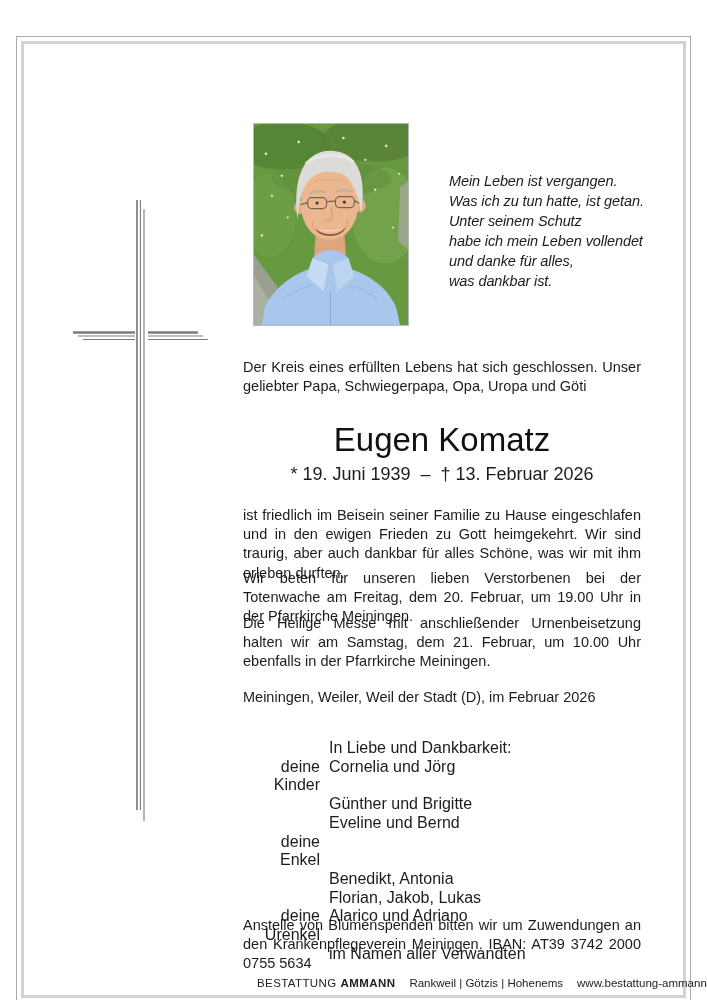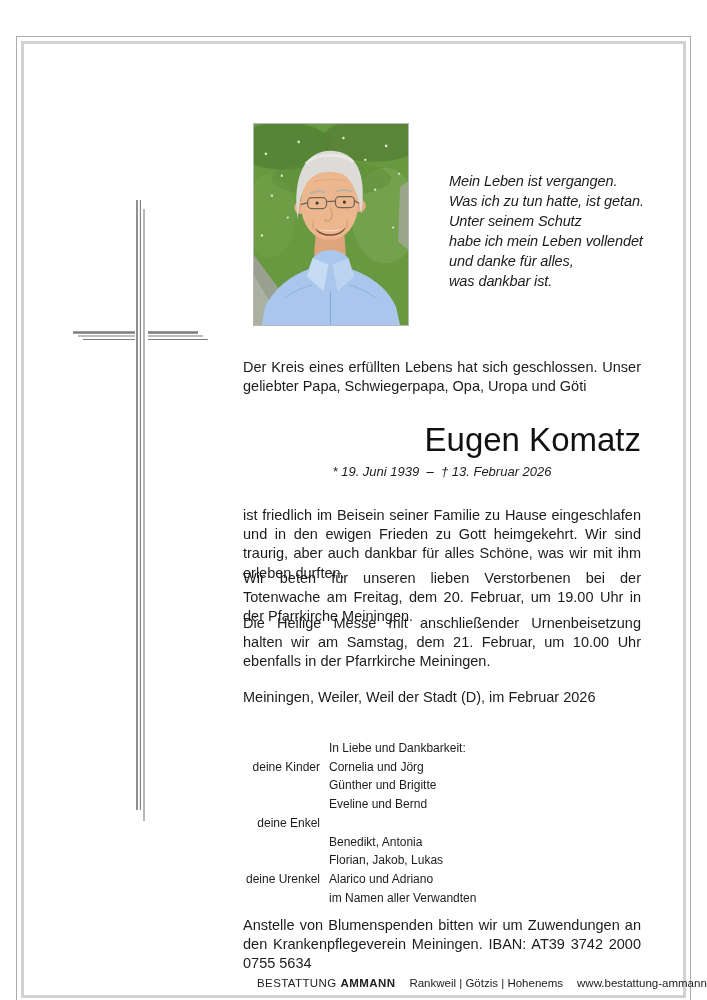--- a/index.html
+++ b/index.html
@@ -34,30 +34,30 @@
   }
   .photo svg { display: block; width: 100%; height: 100%; }
   .poem {
     position: absolute; left: 449px; top: 151px; width: 220px;
     font-style: italic; font-size: 14.5px; line-height: 20px;
     color: #1b1b1b; letter-spacing: -0.1px;
   }
   .col { position: absolute; left: 243px; width: 398px; }
   .intro { top: 338px; font-size: 14.5px; line-height: 19px; text-align: justify; }
   .name {
-    top: 402px; margin: 0; text-align: right;
+    top: 402px; margin: 0; text-align: center;
     font-size: 33px; font-weight: 400; line-height: 36px; color: #111;
   }
-  .dates { top: 444px; text-align: center; font-size: 13px; white-space: pre; font-style: italic; }
+  .dates { top: 444px; text-align: center; font-size: 18px; white-space: pre; }
   .para { margin: 0; font-size: 14.5px; line-height: 19.2px; text-align: justify; }
   .p1 { top: 486px; }
   .p2 { top: 549px; }
   .p3 { top: 594px; }
   .dateline { top: 669px; font-size: 14.5px; }
-  .family { top: 719px; font-size: 12px; line-height: 18.7px; }
+  .family { top: 719px; font-size: 16px; line-height: 18.7px; }
   .frow { display: flex; }
   .flabel { flex: 0 0 77px; text-align: right; }
   .fvalue { margin-left: 9px; }
   .donation { top: 896px; }
   .footer {
     position: absolute; left: 257px; top: 957px;
     display: flex; align-items: baseline; gap: 14px;
     font-size: 11.5px; color: #222; white-space: nowrap;
   }
   .brand { letter-spacing: 0.4px; }

